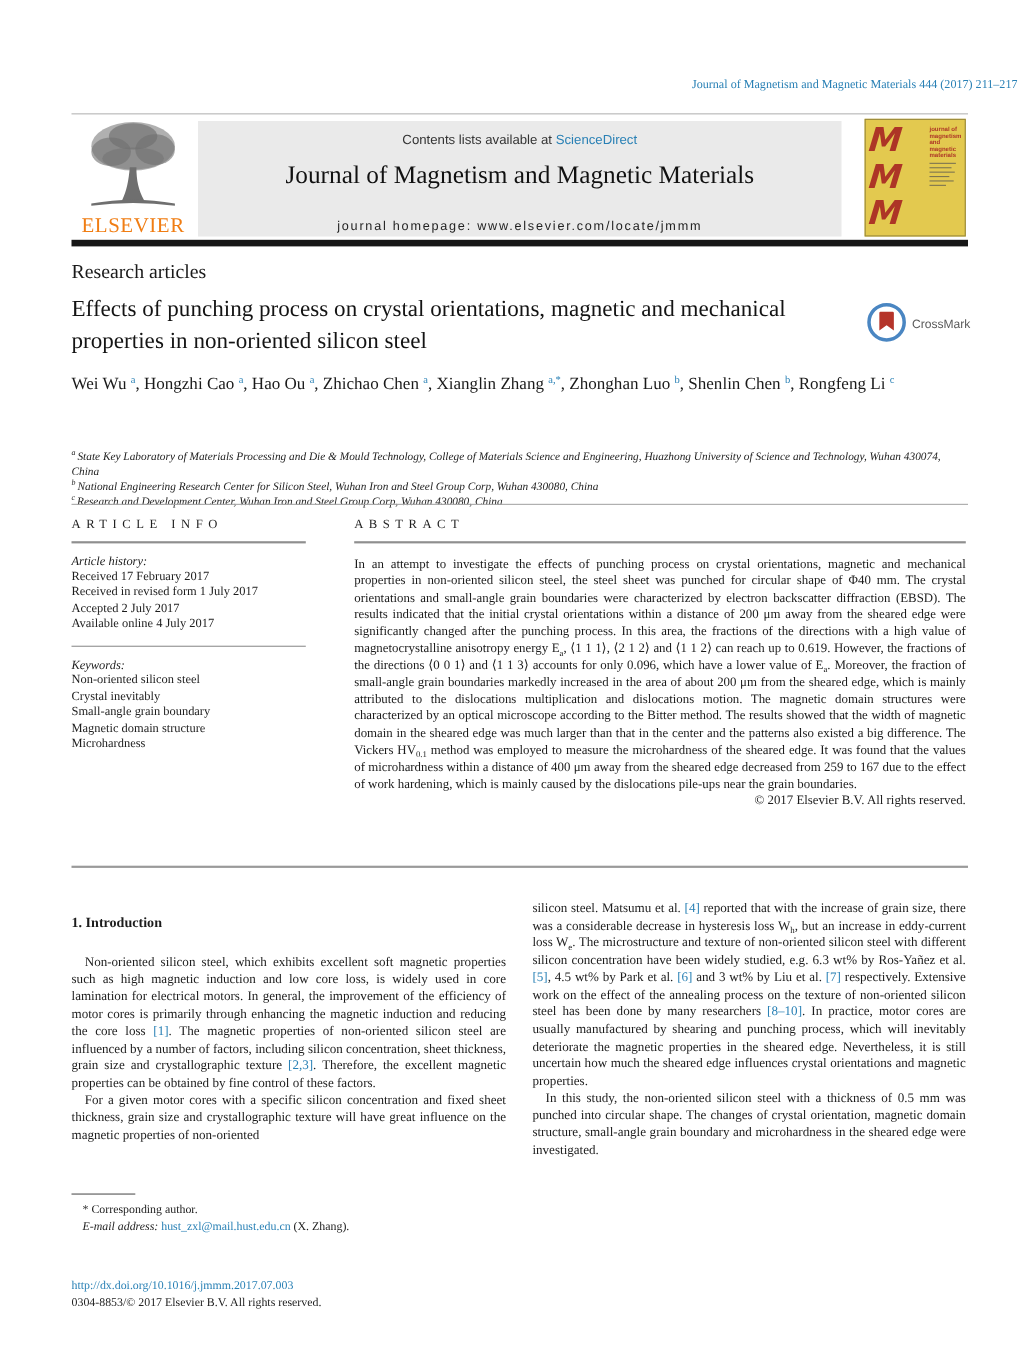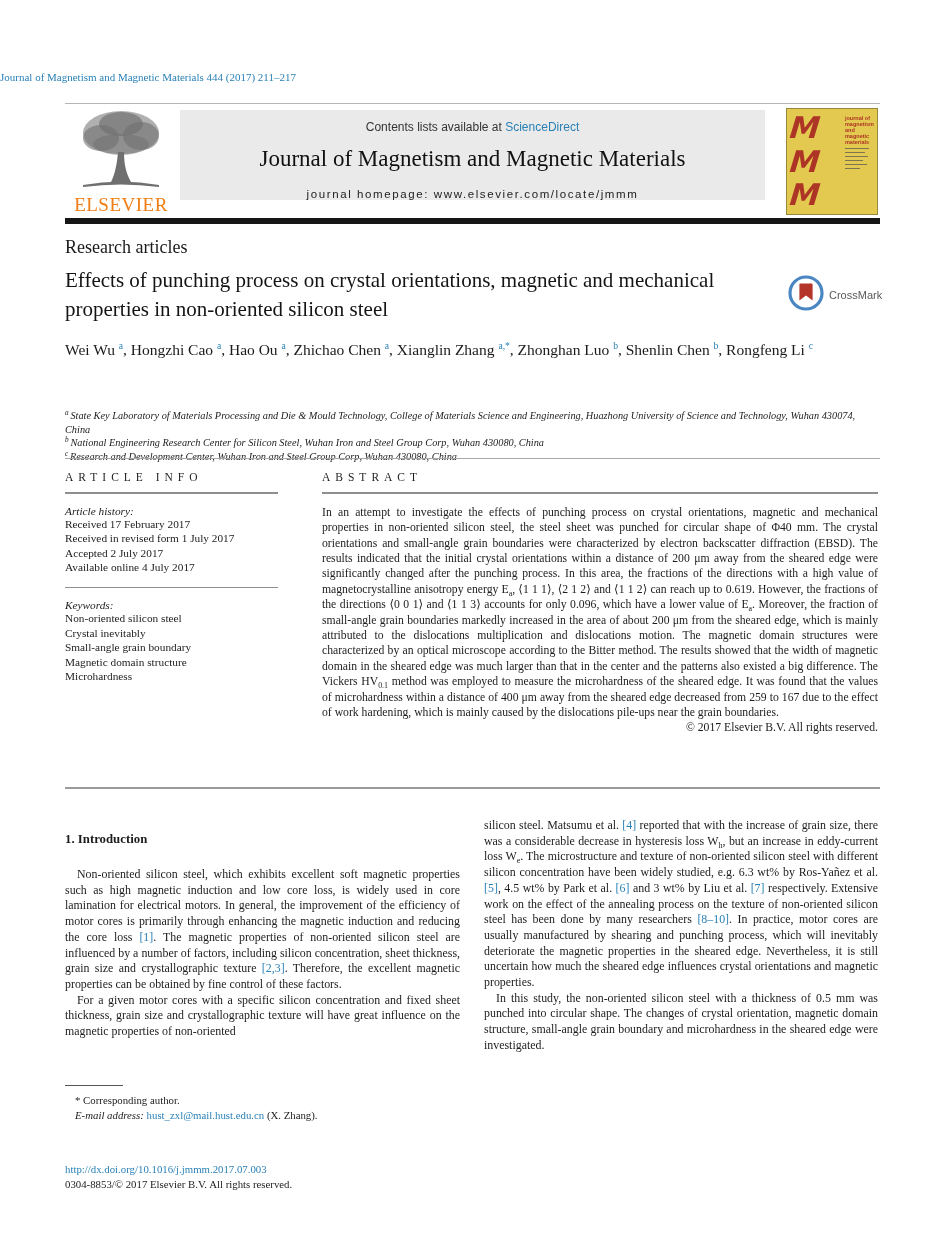--- a/index.html
+++ b/index.html
@@ -1,27 +1,27 @@
 <!DOCTYPE html>
 <html><head>
 <meta charset="utf-8">
 <style>
   html,body{margin:0;padding:0;background:#ffffff;}
   .page{position:relative;width:925px;height:1234px;background:#fff;overflow:hidden;
         font-family:"Liberation Serif","DejaVu Serif",serif;color:#1c1c1c;}
 
-  .running-head{position:absolute;top:71px;left:0;width:100%;text-align:left;
+  .running-head{position:absolute;top:71px;left:0;width:100%;text-align:right;
     font-size:11px;color:#2980b5;}
   .top-rule{position:absolute;top:103px;left:65px;width:815px;height:1px;background:#b5b5b5;}
 
   
-  .header-box{position:absolute;top:110px;left:180px;width:585px;height:90px;background:#eaeaea;text-align:center;}
+  .header-box{position:absolute;top:110px;left:180px;width:585px;height:105px;background:#eaeaea;text-align:center;}
   .contents-line{margin-top:10px;font-family:"Liberation Sans","DejaVu Sans",sans-serif;font-size:12px;color:#333;}
   .journal-title{margin-top:12px;font-size:23px;color:#111;}
-  .homepage-line{margin-top:16px;font-family:"Liberation Sans","DejaVu Sans",sans-serif;
+  .homepage-line{margin-top:28px;font-family:"Liberation Sans","DejaVu Sans",sans-serif;
     font-size:11.5px;letter-spacing:1.6px;color:#222;}
 
   .elsevier-logo{position:absolute;top:106px;left:64px;width:114px;height:110px;text-align:center;}
   .elsevier-label{font-size:19px;color:#f07d13;letter-spacing:0.5px;margin-top:-2px;}
 
   .cover-thumb{position:absolute;top:108px;left:786px;width:92px;height:107px;
     background:#e3c94f;border:1px solid #97883a;box-sizing:border-box;display:flex;padding:4px 3px;}
   .cover-ms{width:58px;display:flex;flex-direction:column;justify-content:space-between;}
   .cover-m{color:#ad3526;font-family:"DejaVu Sans",sans-serif;font-weight:bold;font-style:italic;
     font-size:30px;line-height:30px;transform:skewX(-6deg);}

